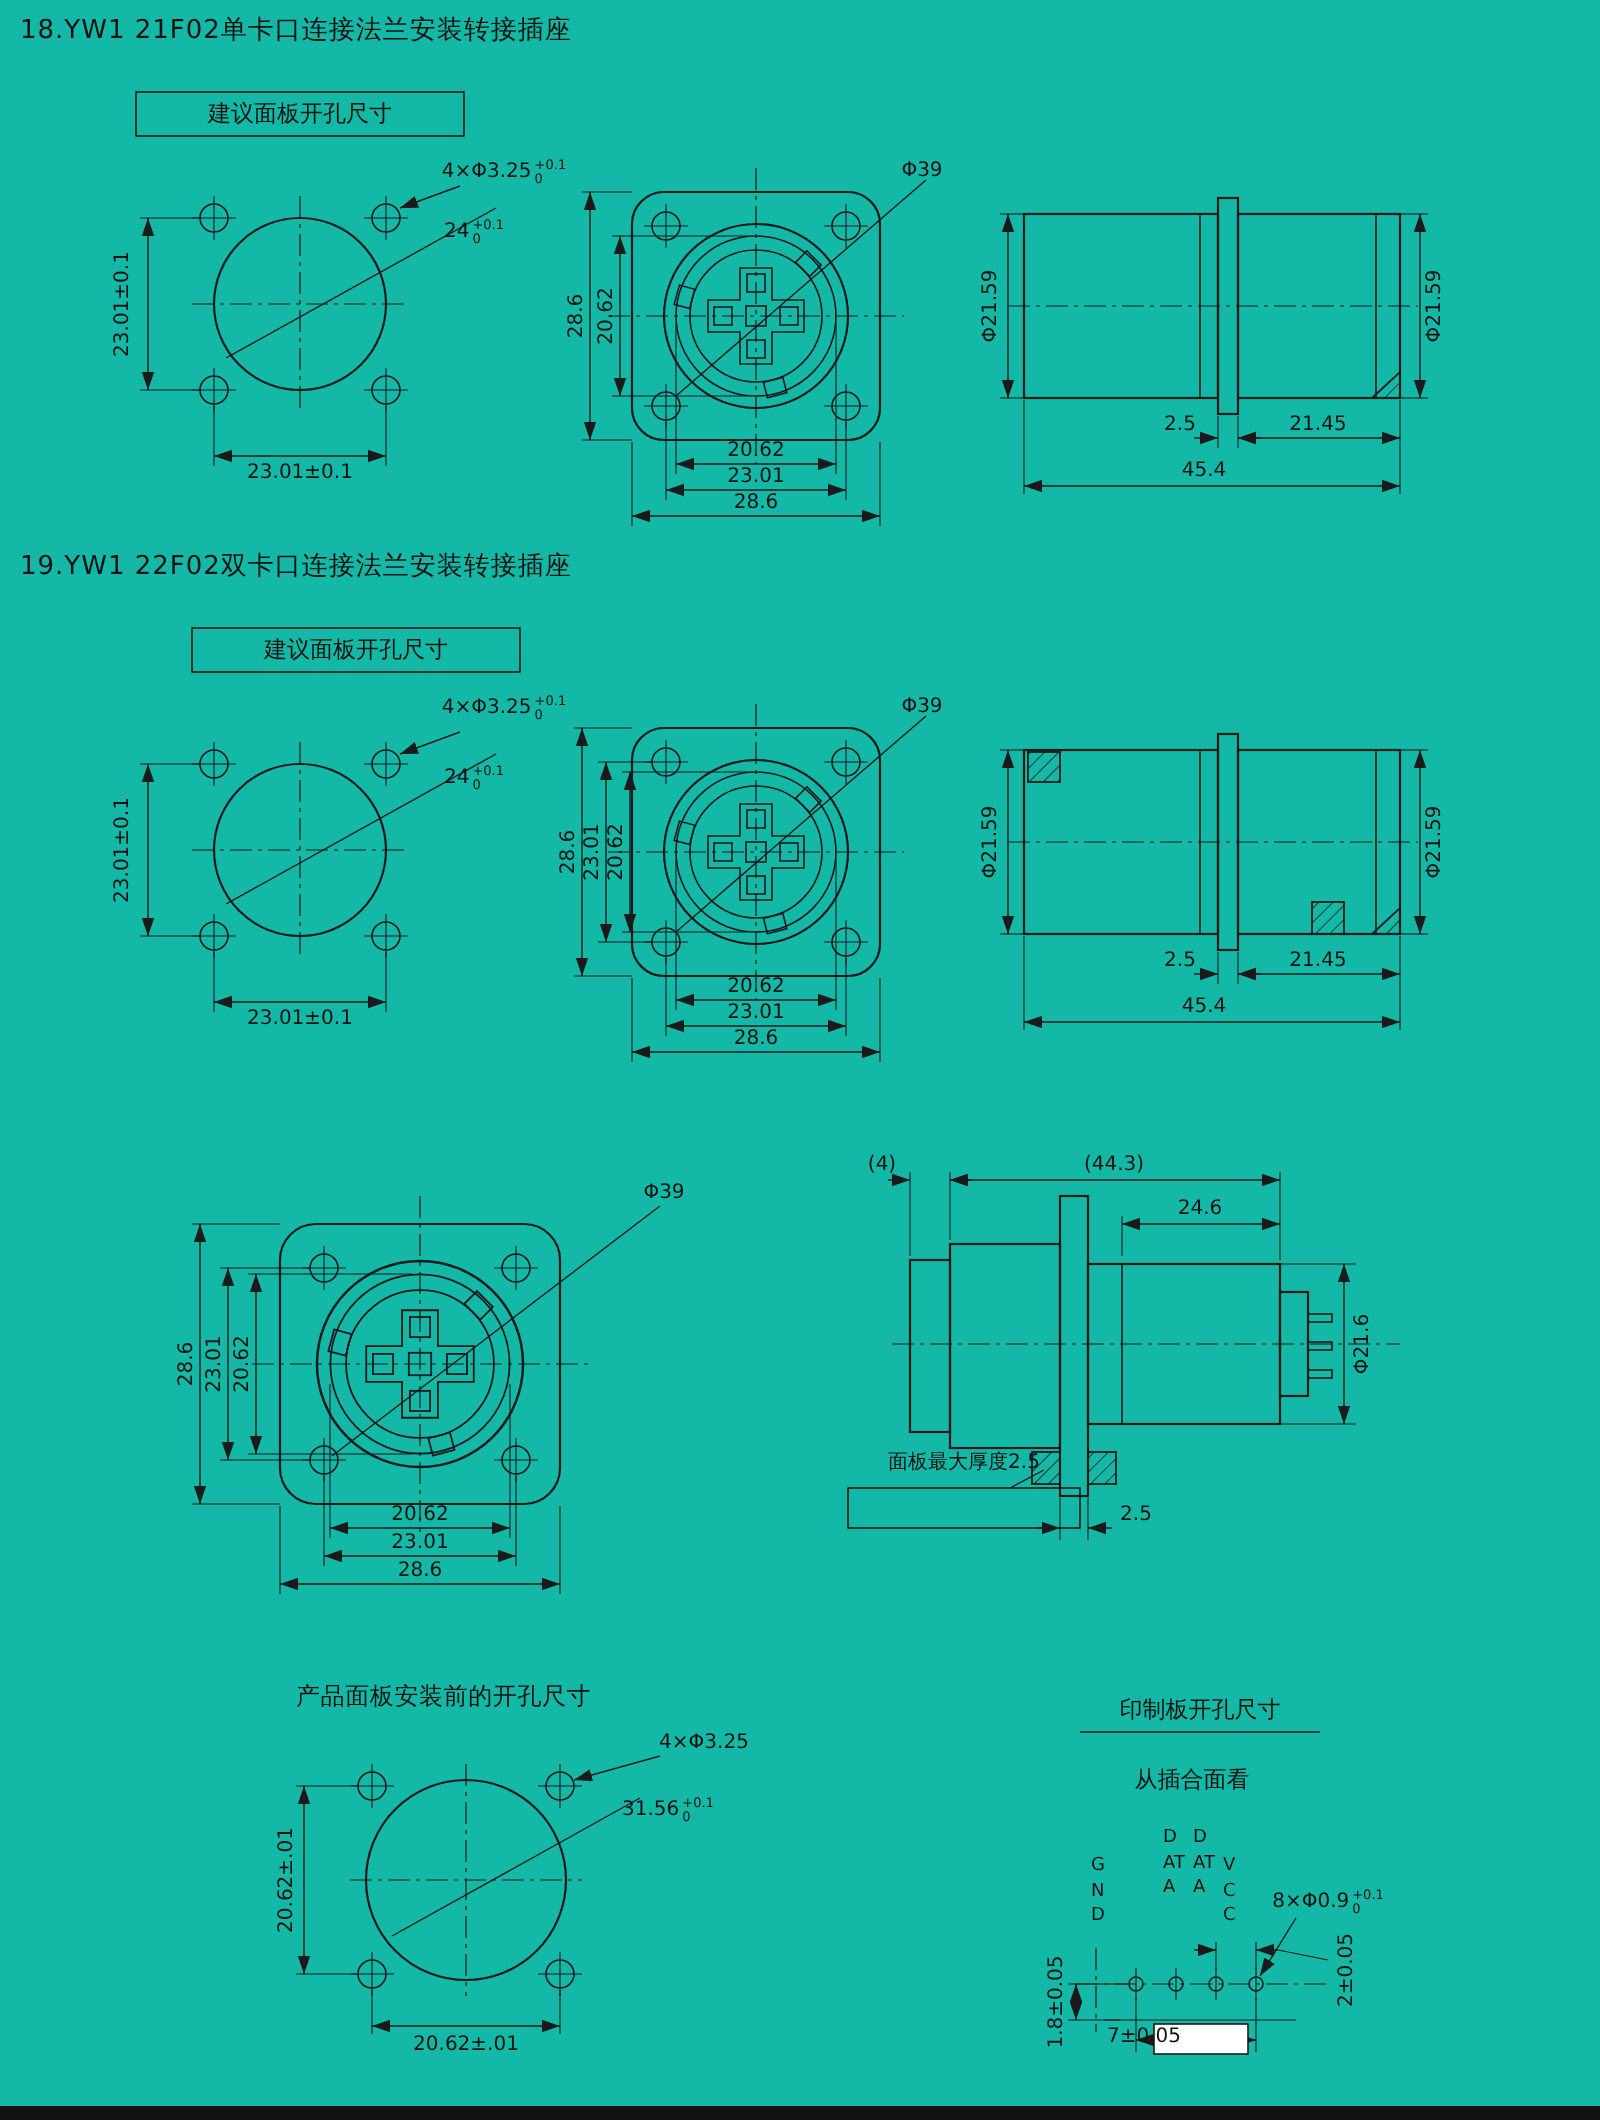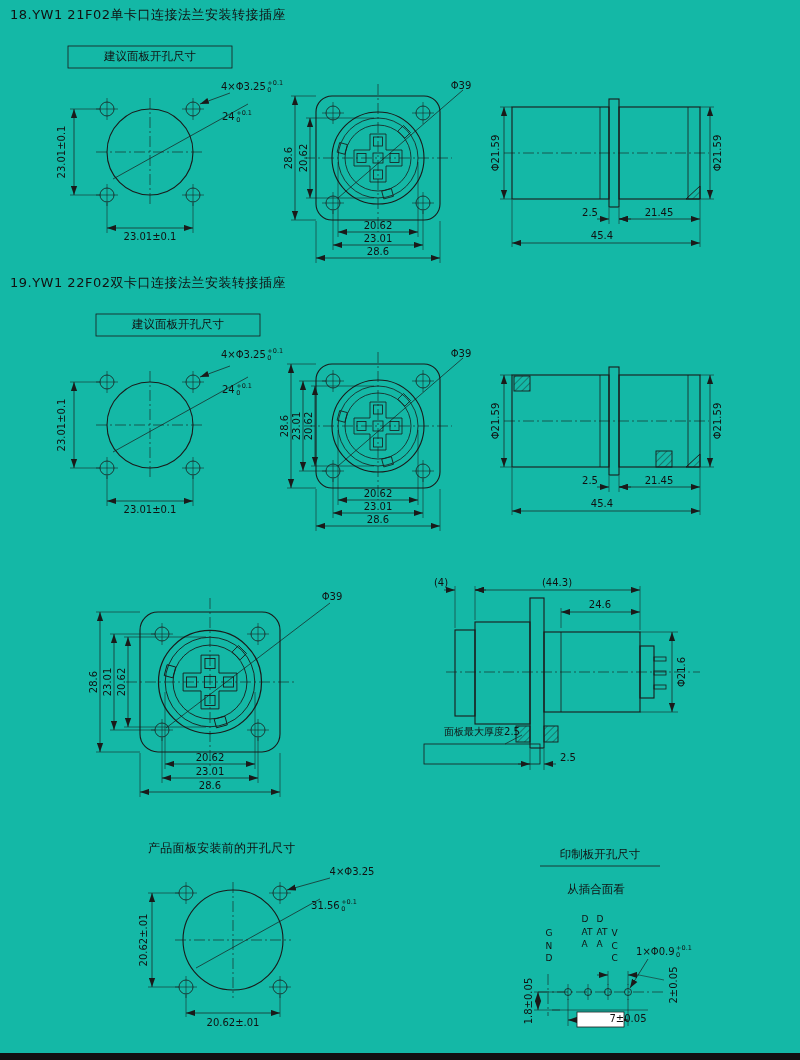--- a/index.html
+++ b/index.html
@@ -391,23 +391,23 @@
     </span>
 <span class="lbl rot" style="left:144px;top:940px">20.62±.01</span>
 <span class="lbl" style="left:233px;top:1023px">20.62±.01</span>
 <span class="lbl md" style="left:600px;top:855px">印制板开孔尺寸</span>
 <span class="lbl md" style="left:596px;top:890px">从插合面看</span>
 <span class="pin" style="left:551px;top:927px">GND</span>
 <span class="pin" style="left:587px;top:913px">DATA</span>
 <span class="pin" style="left:602px;top:913px">DATA</span>
 <span class="pin" style="left:617px;top:927px">VCC</span>
 <span class="lbl" style="left:664px;top:952px">
-      <span>1×Φ0.9</span>
+      <span>8×Φ0.9</span>
       <span class="tol">
         <span>+0.1</span>
         <span>0</span>
       </span>
     </span>
 <span class="lbl rot" style="left:674px;top:985px">2±0.05</span>
-<span class="lbl" style="left:628px;top:1019px">7±0.05</span>
+<span class="lbl" style="left:572px;top:1019px">7±0.05</span>
 <span class="lbl rot" style="left:529px;top:1001px">1.8±0.05</span>
 
 </div>
 
 </body></html>

